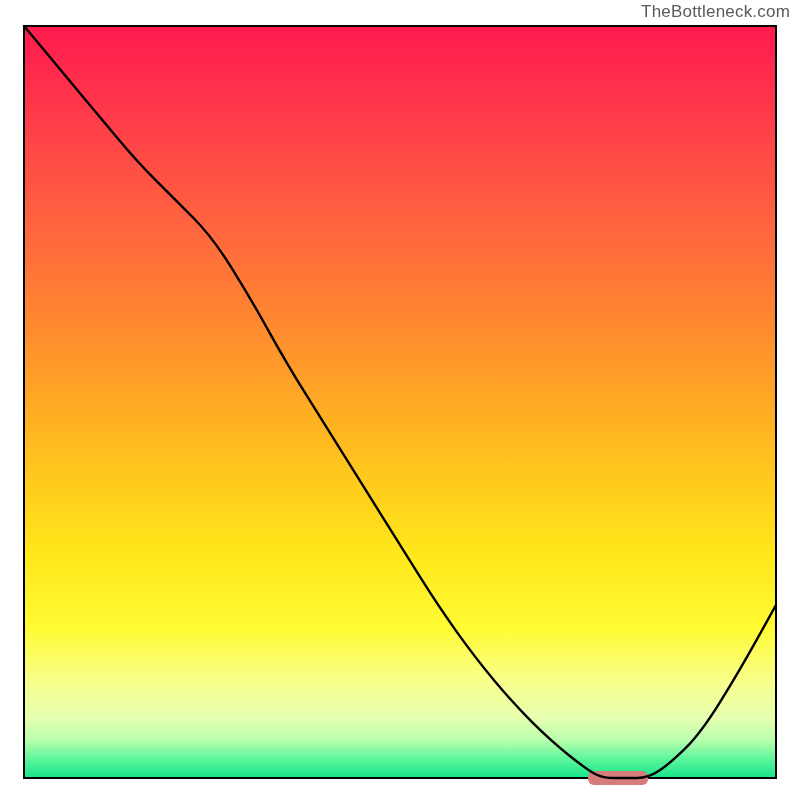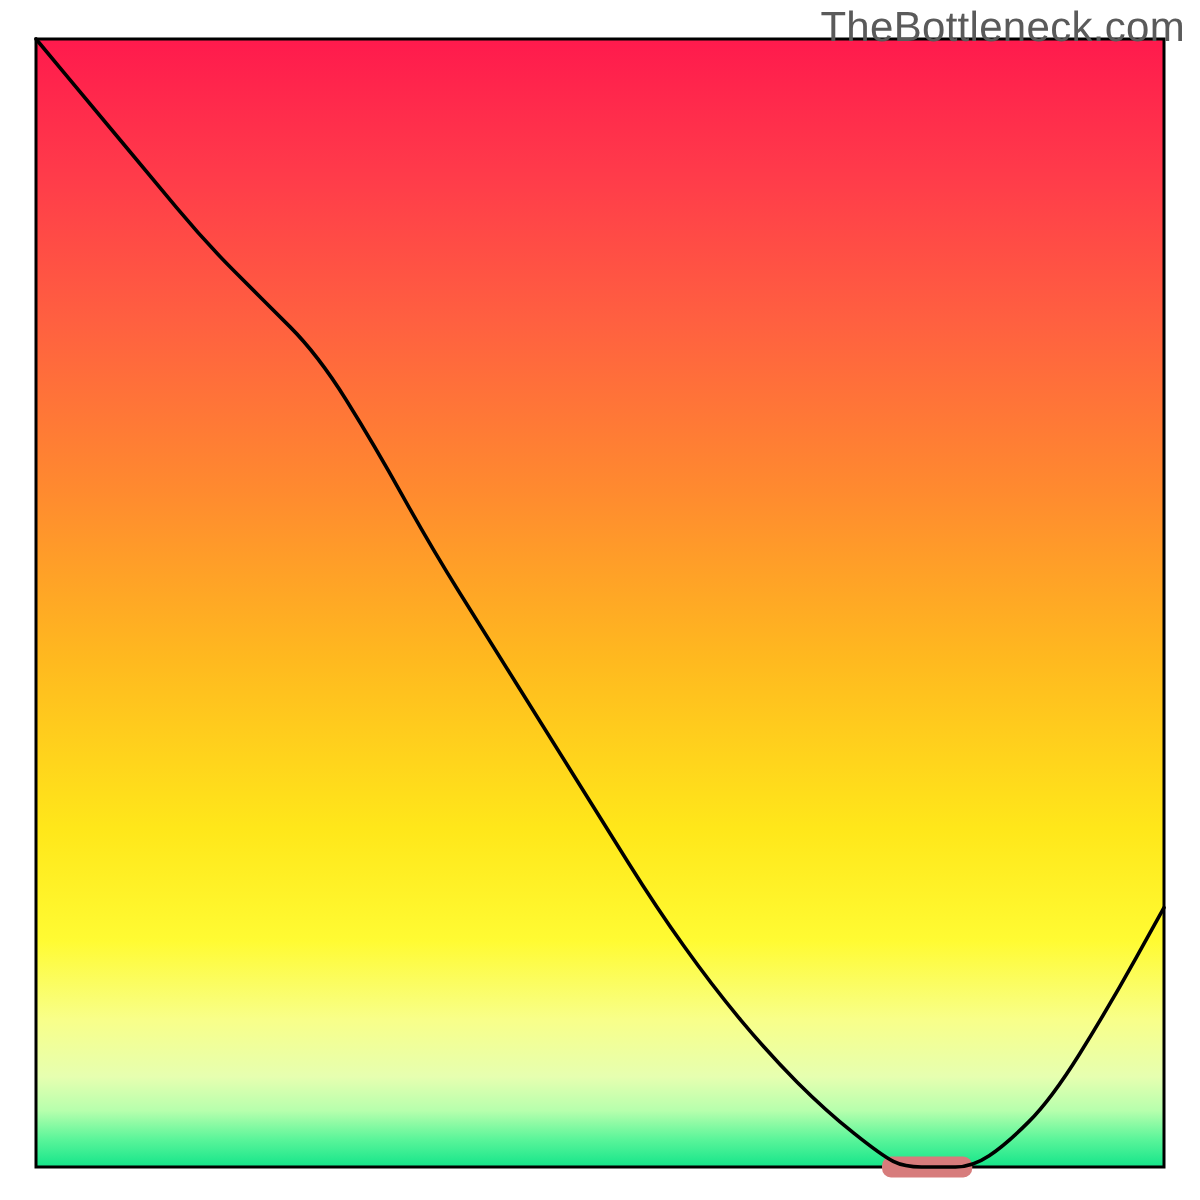--- a/index.html
+++ b/index.html
@@ -12,21 +12,21 @@
   }
   .container {
     position: relative;
     width: 800px;
     height: 800px;
   }
   .watermark {
     position: absolute;
     top: 2px;
     right: 10px;
-    font-size: 28px;
+    font-size: 17px;
     font-weight: 500;
     color: #5a5a5a;
     letter-spacing: 0.2px;
   }
   svg {
     display: block;
   }
 </style>
 </head>
 <body>

